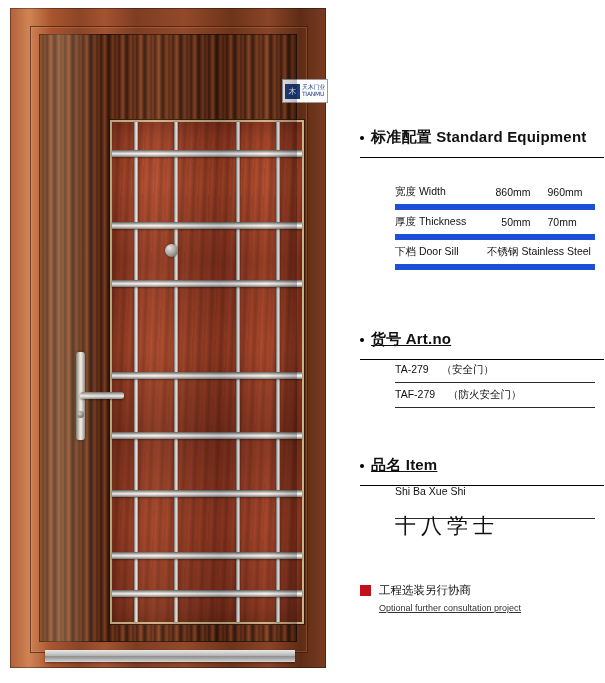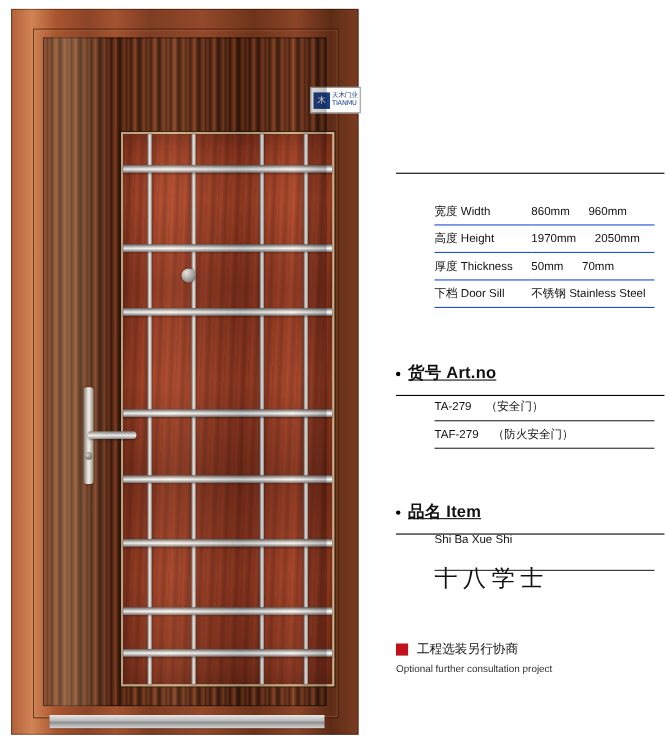--- a/index.html
+++ b/index.html
@@ -259,26 +259,26 @@
     position: absolute;
     left: 40px;
     top: 180px;
     width: 200px;
     border-collapse: collapse;
     font-size: 10.5px;
     color: #111;
   }
   .spec-table td {
     padding: 5px 0 5px 0;
-    border-bottom: 1px solid #1d4ed8;
+    border-bottom: 6px solid #1d4ed8;
     vertical-align: middle;
     white-space: nowrap;
   }
   .spec-table td.label { width: 88px; }
-  .spec-table td.value { text-align: left; }
+  .spec-table td.value { text-align: center; }
   .spec-table td .v2 { margin-left: 14px; }
 
   #heading-artno { position: absolute; left: 5px; top: 330px; text-decoration: underline; }
   #rule-2 { position: absolute; left: 5px; top: 352px; width: 244px; }
 
   .artno-list {
     position: absolute;
     left: 40px;
     top: 358px;
     width: 200px;
@@ -332,22 +332,24 @@
     background: #c1121c;
     margin-right: 8px;
     flex: none;
   }
   .note-cn {
     font-size: 11.5px;
     color: #111;
   }
   .note-en {
     margin-top: 5px;
+    margin-left: 19px;
     font-size: 9px;
     color: #333;
+    text-decoration: underline;
   }
 </style>
 </head>
 <body>
 
 <div id="door-panel">
 
   <div class="door-frame">
     <div class="door-frame-inner-line"></div>
 
@@ -382,36 +384,33 @@
       <div class="handle-lever"></div>
       <div class="keyhole"></div>
     </div>
   </div>
 
   <div class="door-sill"></div>
 </div>
 
 <div id="spec-panel">
 
+  <div class="section-heading" id="heading-standard-equipment">
+    <span class="bullet"></span>
+    <span>标准配置 Standard Equipment</span>
+  </div>
   <hr class="rule" id="rule-1">
 
   <table class="spec-table">
     <tbody>
       <tr>
         <td class="label">宽度 Width</td>
         <td class="value">
           <span>860mm</span>
           <span class="v2">960mm</span>
-        </td>
-      </tr>
-      <tr>
-        <td class="label">高度 Height</td>
-        <td class="value">
-          <span>1970mm</span>
-          <span class="v2">2050mm</span>
         </td>
       </tr>
       <tr>
         <td class="label">厚度 Thickness</td>
         <td class="value">
           <span>50mm</span>
           <span class="v2">70mm</span>
         </td>
       </tr>
       <tr>

